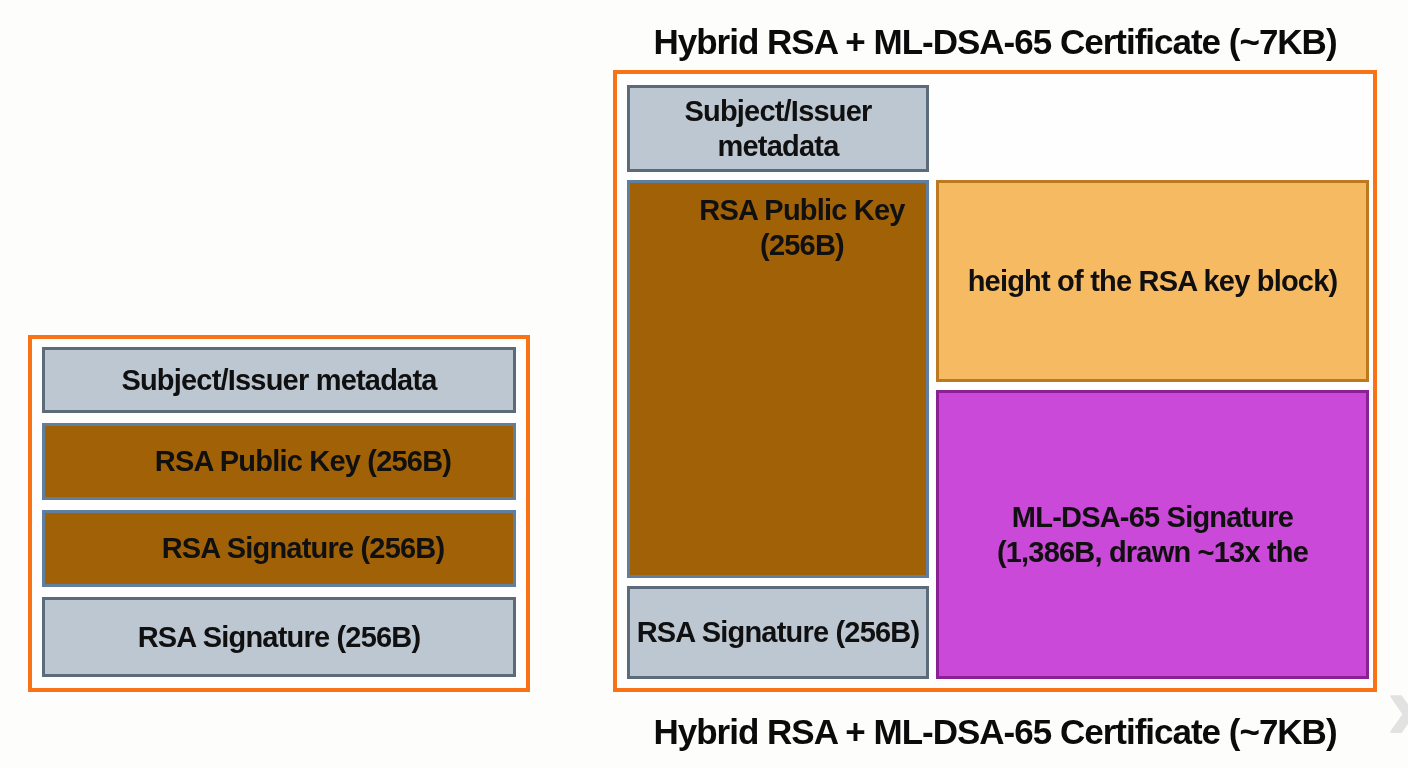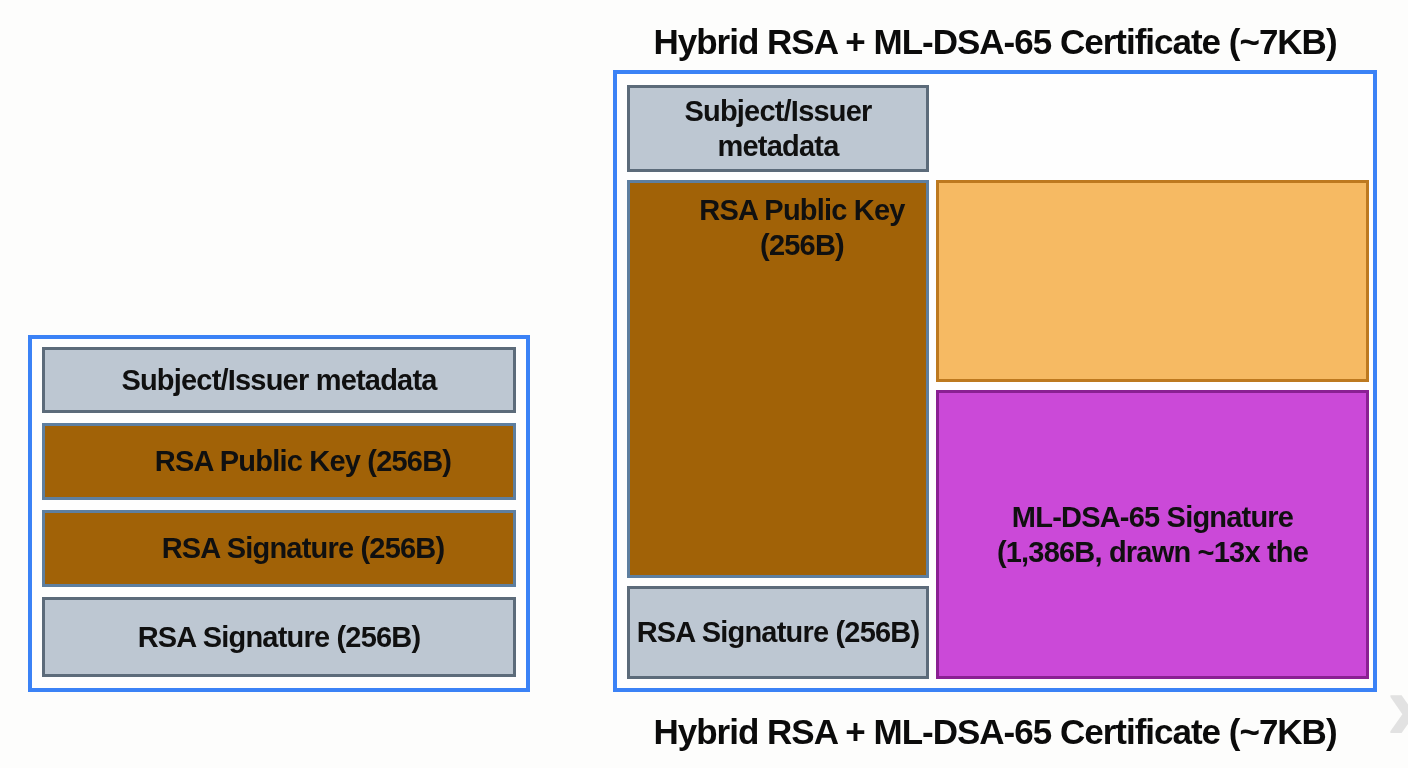--- a/index.html
+++ b/index.html
@@ -22,21 +22,21 @@
     color:#0b0b0b;
     white-space:nowrap;
   }
   #top-title   { left:613px; width:764px; top:22px; }
   #left-caption  { left:14px;  width:530px; top:712px; }
   #right-caption { left:613px; width:764px; top:712px; }
 
   .cert-box {
     position:absolute;
     background:#fefefe;
-    border:4px solid #3b82f6;
+    border:4px solid #f97316;
   }
   #left-box  { left:28px;  top:335px; width:502px; height:357px; padding:8px 10px; display:flex; flex-direction:column; gap:10px; }
   #right-box { left:613px; top:70px;  width:764px; height:622px; }
 
   .blk {
     display:flex;
     flex-direction:column;
     align-items:center;
     justify-content:center;
     text-align:center;
@@ -109,20 +109,21 @@
 
     <div id="rb-rsakey" class="blk blue">
       <span>RSA Public Key (256B)</span>
     </div>
 
     <div id="rb-rsasig" class="blk gray">
       <span>RSA Signature (256B)</span>
     </div>
 
     <div id="rb-mlkey" class="blk orange">
+      <span class="line">height of the RSA key block)</span>
     </div>
 
     <div id="rb-mlsig" class="blk magenta">
       <span class="line">ML-DSA-65 Signature</span>
       <span class="line">(1,386B, drawn ~13x the</span>
     </div>
 
   </div>
 
   <div id="right-caption" class="big-title">Hybrid RSA + ML-DSA-65 Certificate (~7KB)</div>

